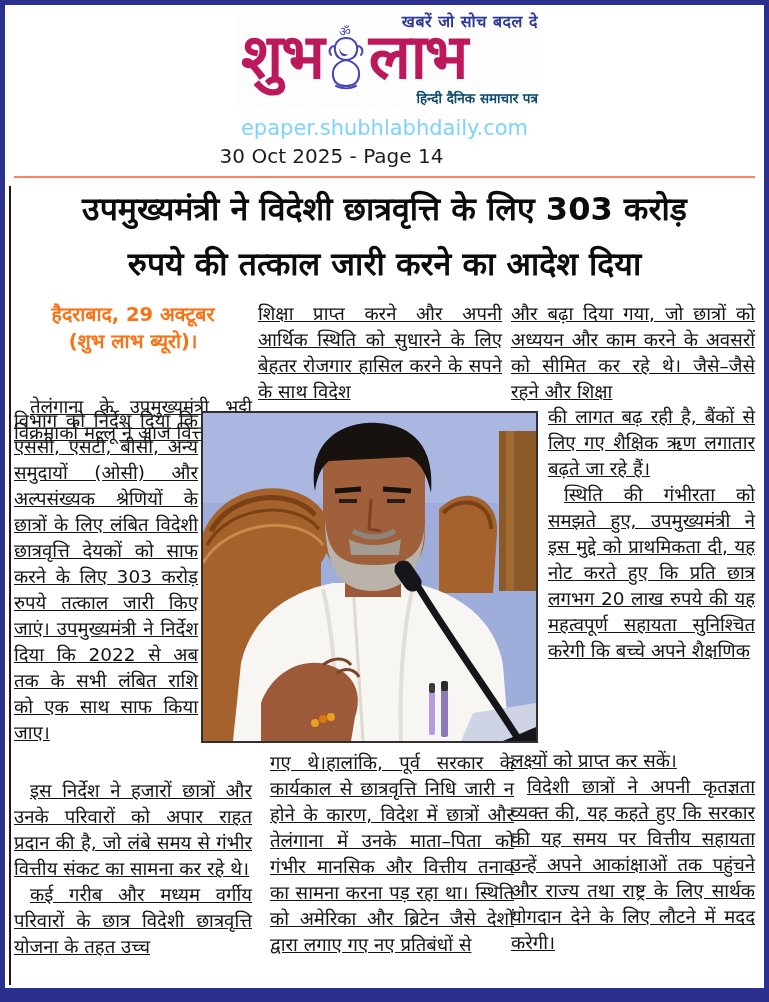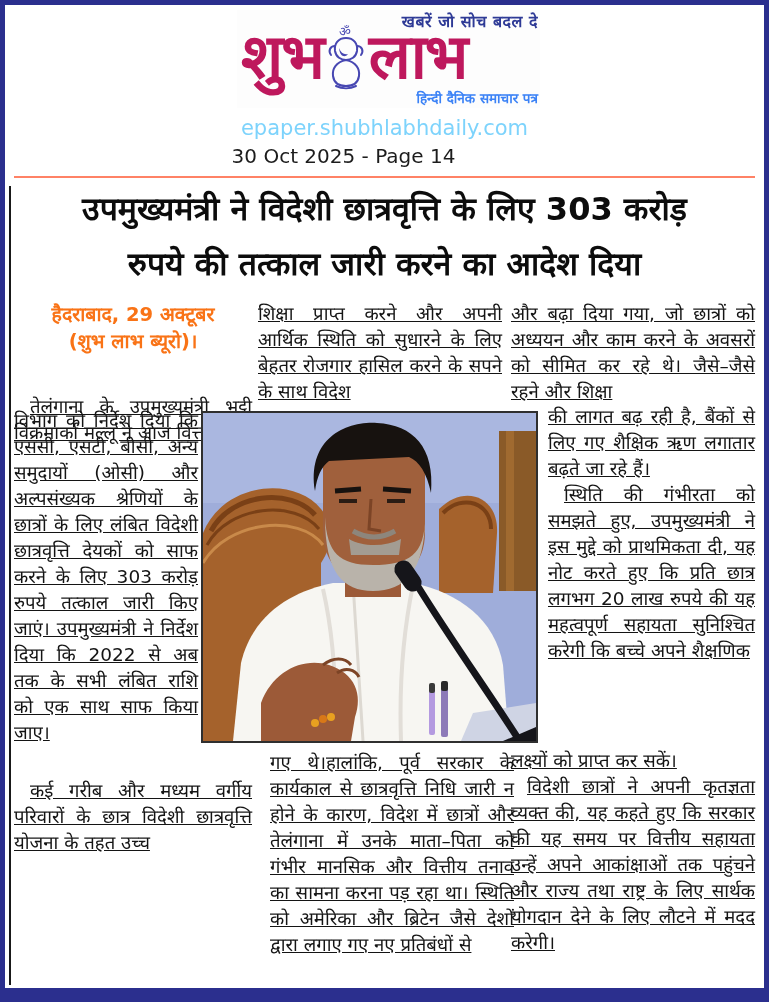--- a/index.html
+++ b/index.html
@@ -8,23 +8,23 @@
     background:#2b2f8e;overflow:hidden;
     font-family:"DejaVu Sans",sans-serif;color:#111;
   }
   .sheet{position:absolute;left:5px;top:5px;width:759px;height:983px;background:#ffffff;}
   
   .logo-box{position:absolute;left:237px;top:10px;width:303px;height:98px;background:#fdfdfd;}
   .logo-tagline{position:absolute;right:2px;top:0px;font-size:16px;font-weight:bold;color:#2e3a96;letter-spacing:.5px;margin-left:20px;}
   .logo-row{position:absolute;left:4px;top:14px;display:flex;align-items:flex-start;}
   .logo-word{font-size:62px;line-height:66px;font-weight:800;color:#be185d;letter-spacing:-2px;}
   .ganesha{width:44px;height:66px;margin:0 1px;}
-  .logo-sub{position:absolute;right:2px;bottom:1px;font-size:13.5px;font-weight:bold;color:#3b82f6;}
+  .logo-sub{position:absolute;right:2px;bottom:1px;font-size:13.5px;font-weight:bold;color:#0c4a6e;}
   .site-line{position:absolute;left:0;top:116px;width:769px;text-align:center;font-size:21px;color:#7dd3fc;}
-  .date-line{position:absolute;left:0;top:144px;width:663px;text-align:center;font-size:20px;color:#1c1c1c;padding-left:12px;}
+  .date-line{position:absolute;left:0;top:144px;width:663px;text-align:center;font-size:20px;color:#1c1c1c;}
   .divider{position:absolute;left:14px;top:176px;width:741px;border-top:2px solid #ff8266;}
   .left-rule{position:absolute;left:9px;top:186px;width:2px;height:799px;background:#191919;}
   
   .headline{position:absolute;left:18px;top:182px;width:733px;text-align:center;
     font-weight:700;font-size:32px;line-height:55px;color:#0c0c0c;}
   
   .body-txt{position:absolute;font-size:18.5px;line-height:26px;text-align:justify;color:#141414;text-decoration:underline;}
   .dateline{position:absolute;left:14px;top:301px;width:238px;text-align:center;
     font-weight:bold;font-size:19.5px;line-height:27px;color:#f97316;}
   .para{text-indent:16px;}
@@ -76,20 +76,21 @@
   </div>
 
   <div class="dateline">
     <div>हैदराबाद, 29 अक्टूबर</div>
     <div>(शुभ लाभ ब्यूरो)।</div>
   </div>
 
   <div class="body-txt c1-top para">तेलंगाना के उपमुख्यमंत्री भट्टी विक्रमार्का मल्लू ने आज वित्त</div>
   <div class="body-txt c1-narrow">विभाग को निर्देश दिया कि एससी, एसटी, बीसी, अन्य समुदायों (ओसी) और अल्पसंख्यक श्रेणियों के छात्रों के लिए लंबित विदेशी छात्रवृत्ति देयकों को साफ करने के लिए 303 करोड़ रुपये तत्काल जारी किए जाएं। उपमुख्यमंत्री ने निर्देश दिया कि 2022 से अब तक के सभी लंबित राशि को एक साथ साफ किया जाए।</div>
   <div class="body-txt c1-wide2">
+    <div class="para">इस निर्देश ने हजारों छात्रों और उनके परिवारों को अपार राहत प्रदान की है, जो लंबे समय से गंभीर वित्तीय संकट का सामना कर रहे थे।</div>
     <div class="para">कई गरीब और मध्यम वर्गीय परिवारों के छात्र विदेशी छात्रवृत्ति योजना के तहत उच्च</div>
   </div>
 
   <div class="body-txt c2-top">शिक्षा प्राप्त करने और अपनी आर्थिक स्थिति को सुधारने के लिए बेहतर रोजगार हासिल करने के सपने के साथ विदेश</div>
   <div class="body-txt c2-bottom">गए थे।हालांकि, पूर्व सरकार के कार्यकाल से छात्रवृत्ति निधि जारी न होने के कारण, विदेश में छात्रों और तेलंगाना में उनके माता–पिता को गंभीर मानसिक और वित्तीय तनाव का सामना करना पड़ रहा था। स्थिति को अमेरिका और ब्रिटेन जैसे देशों द्वारा लगाए गए नए प्रतिबंधों से</div>
 
   <div class="body-txt c3-top">और बढ़ा दिया गया, जो छात्रों को अध्ययन और काम करने के अवसरों को सीमित कर रहे थे। जैसे–जैसे रहने और शिक्षा</div>
   <div class="body-txt c3-narrow">
     <div>की लागत बढ़ रही है, बैंकों से लिए गए शैक्षिक ऋण लगातार बढ़ते जा रहे हैं।</div>
     <div class="para">स्थिति की गंभीरता को समझते हुए, उपमुख्यमंत्री ने इस मुद्दे को प्राथमिकता दी, यह नोट करते हुए कि प्रति छात्र लगभग 20 लाख रुपये की यह महत्वपूर्ण सहायता सुनिश्चित करेगी कि बच्चे अपने शैक्षणिक</div>

